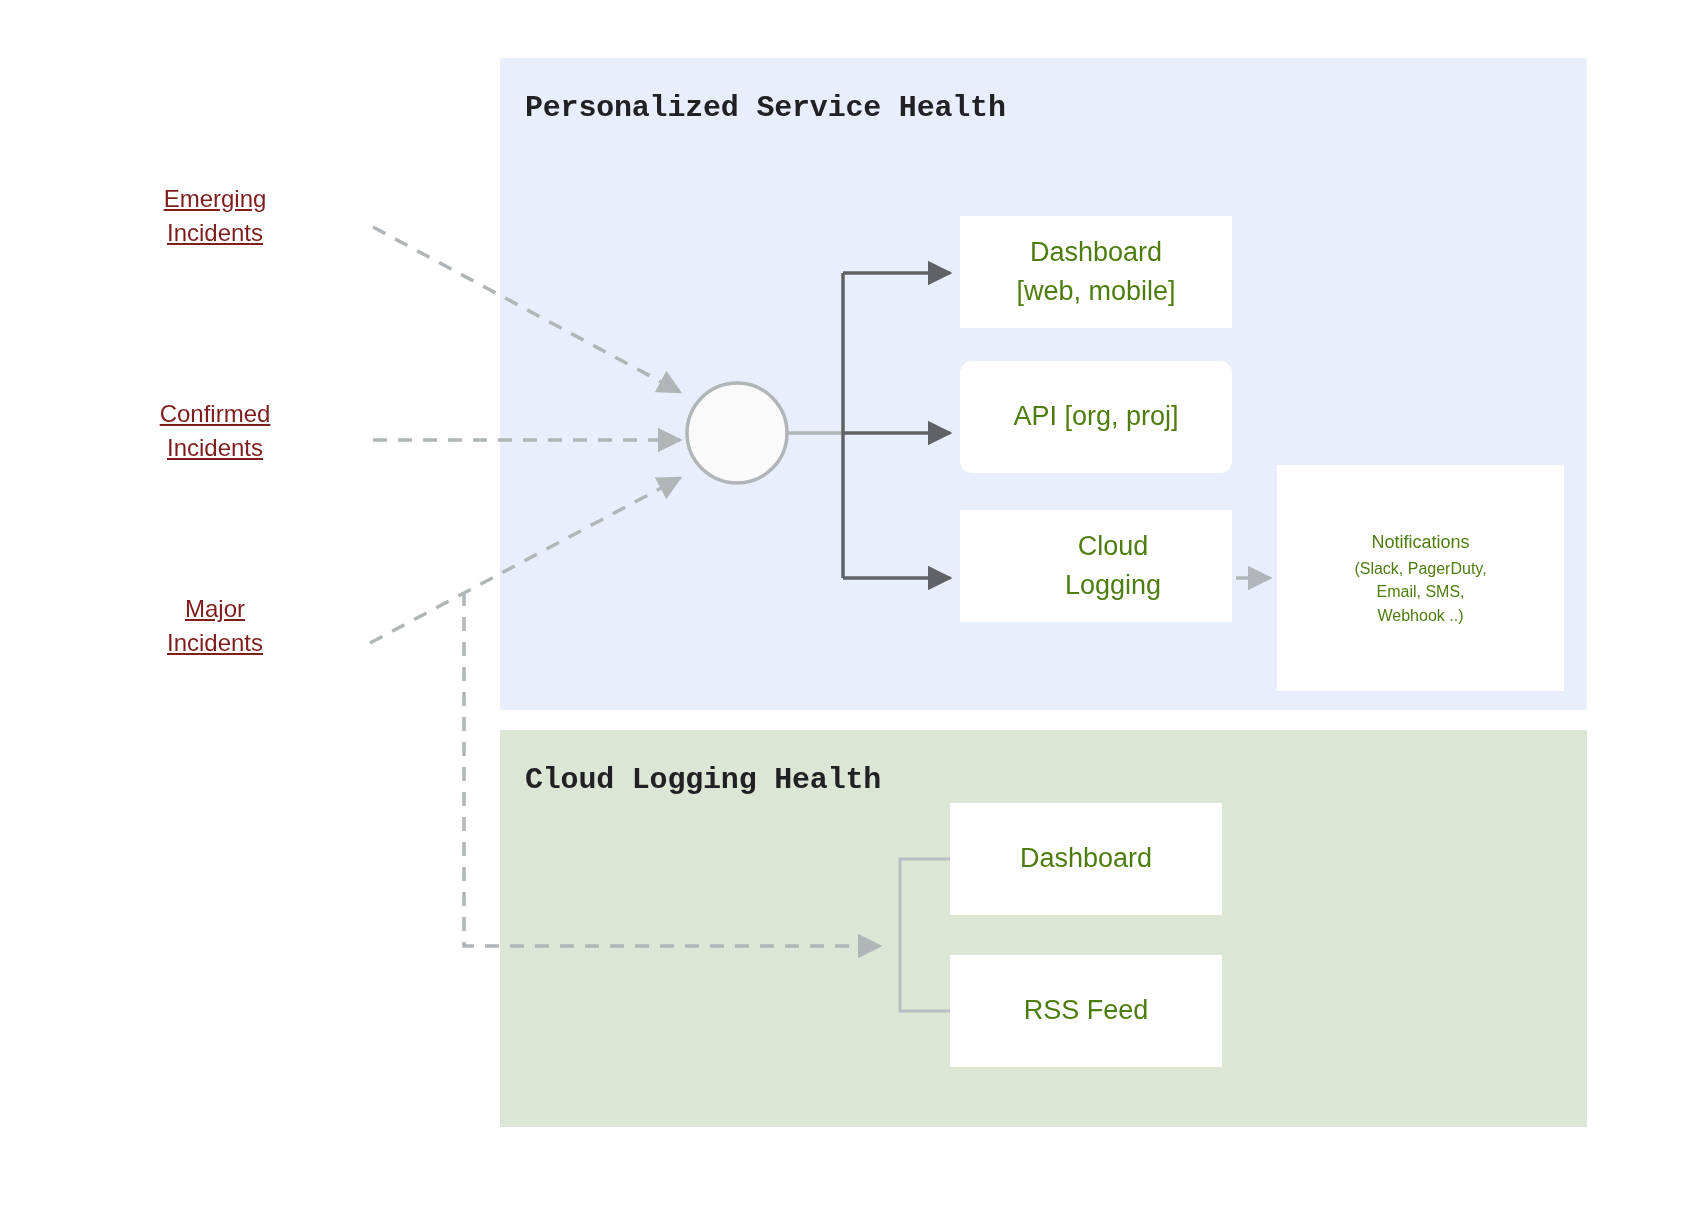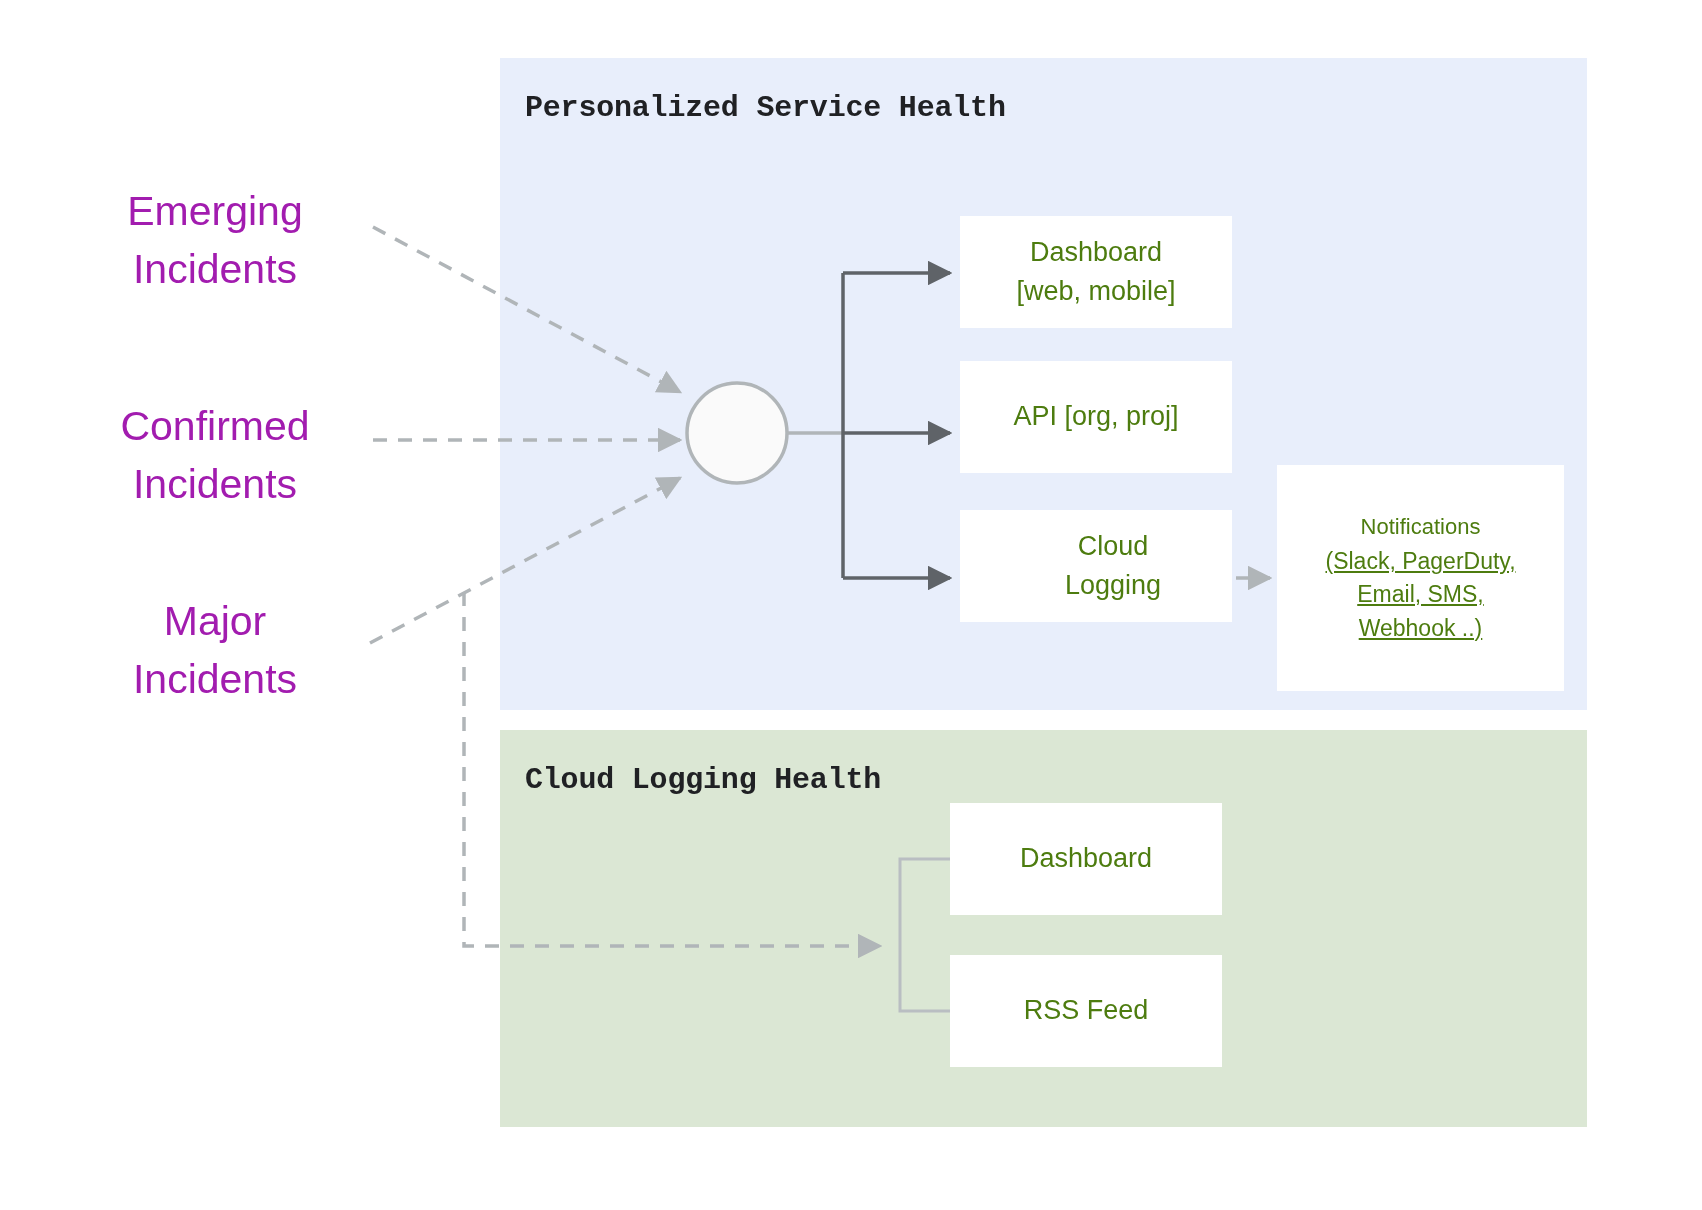--- a/index.html
+++ b/index.html
@@ -64,34 +64,35 @@
     line-height: 1.45;
     padding: 4px 10px;
   }
   #box-dashboard-web  { left: 960px;  top: 216px; width: 272px; height: 112px; }
   #box-api            { left: 960px;  top: 361px; width: 272px; height: 112px; }
   #box-cloud-logging  { left: 960px;  top: 510px; width: 272px; height: 112px; padding-left: 44px; }
   #box-notifications  {
     left: 1277px; top: 465px; width: 287px; height: 226px;
     flex-direction: column; justify-content: center;
   }
-  #box-notifications .notif-title { font-size: 22px; margin-bottom: 2px; }
-  #box-notifications .notif-sub   { font-size: 23px; line-height: 1.45; text-decoration: underline; }
+  #box-notifications .notif-title { font-size: 18px; margin-bottom: 2px; }
+  #box-notifications .notif-sub   { font-size: 16px; line-height: 1.45; }
 
   #box-csh-dashboard  { left: 950px;  top: 803px;  width: 272px; height: 112px; }
   #box-csh-rss        { left: 950px;  top: 955px;  width: 272px; height: 112px; }
 
   
   .source-label {
     position: absolute;
-    font-size: 41px;
+    font-size: 24px;
     line-height: 1.42;
-    color: #a21caf;
+    color: #7f1d1d;
     text-align: center;
     white-space: pre-line;
+    text-decoration: underline;
   }
   #label-emerging  { left: 60px;  top: 182px; width: 310px; }
   #label-confirmed { left: 60px;  top: 397px; width: 310px; }
   #label-major     { left: 60px;  top: 592px; width: 310px; }
 
   
   #wires {
     position: absolute;
     left: 0; top: 0;
     width: 1702px; height: 1210px;
@@ -146,21 +147,21 @@
   <div class="source-label" id="label-emerging">Emerging
 Incidents</div>
   <div class="source-label" id="label-confirmed">Confirmed
 Incidents</div>
   <div class="source-label" id="label-major">Major
 Incidents</div>
 
   <div class="node-box" id="box-dashboard-web" style="white-space: pre-line;">Dashboard
 [web, mobile]</div>
 
-  <div class="node-box" id="box-api" style="white-space: pre-line;">API [org, proj]</div>
+  <div class="node-box" id="box-api" style="white-space: pre-line; border-radius: 12px;">API [org, proj]</div>
 
   <div class="node-box" id="box-cloud-logging" style="white-space: pre-line;">Cloud
 Logging</div>
 
   <div class="node-box" id="box-notifications">
     <div class="notif-title">Notifications</div>
     <div class="notif-sub" style="white-space: pre-line;">(Slack, PagerDuty,
 Email, SMS,
 Webhook ..)</div>
   </div>

